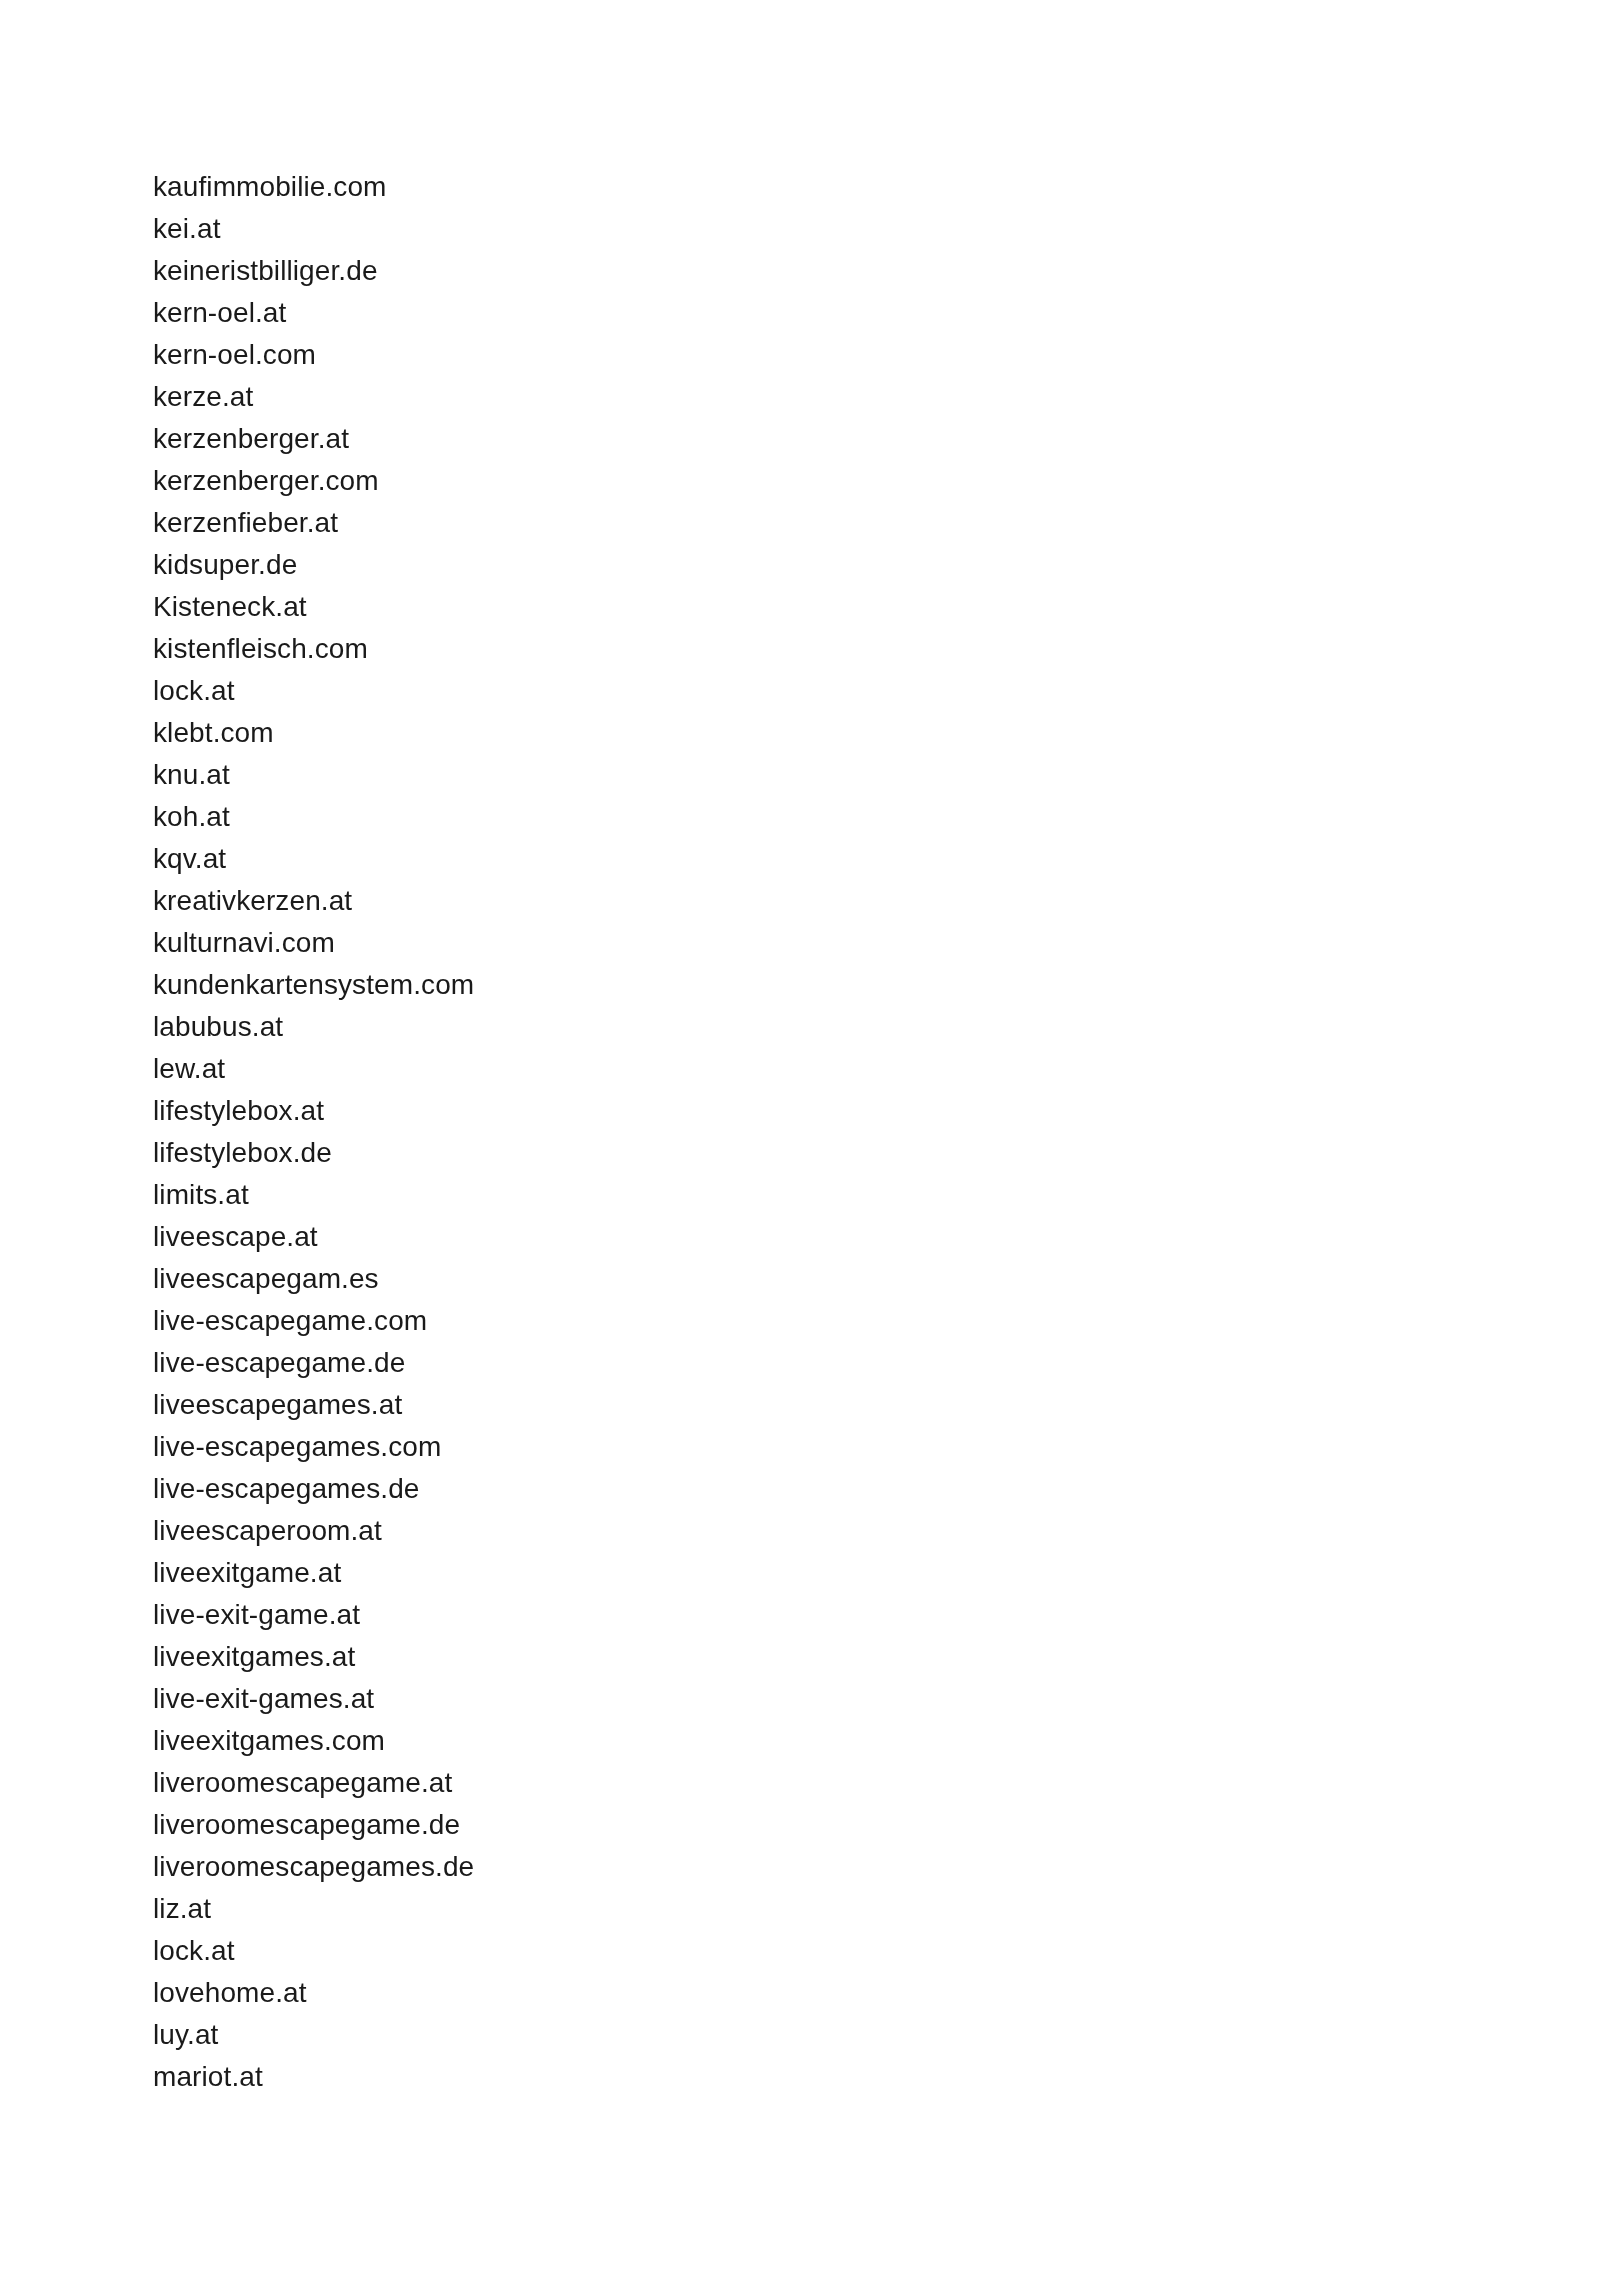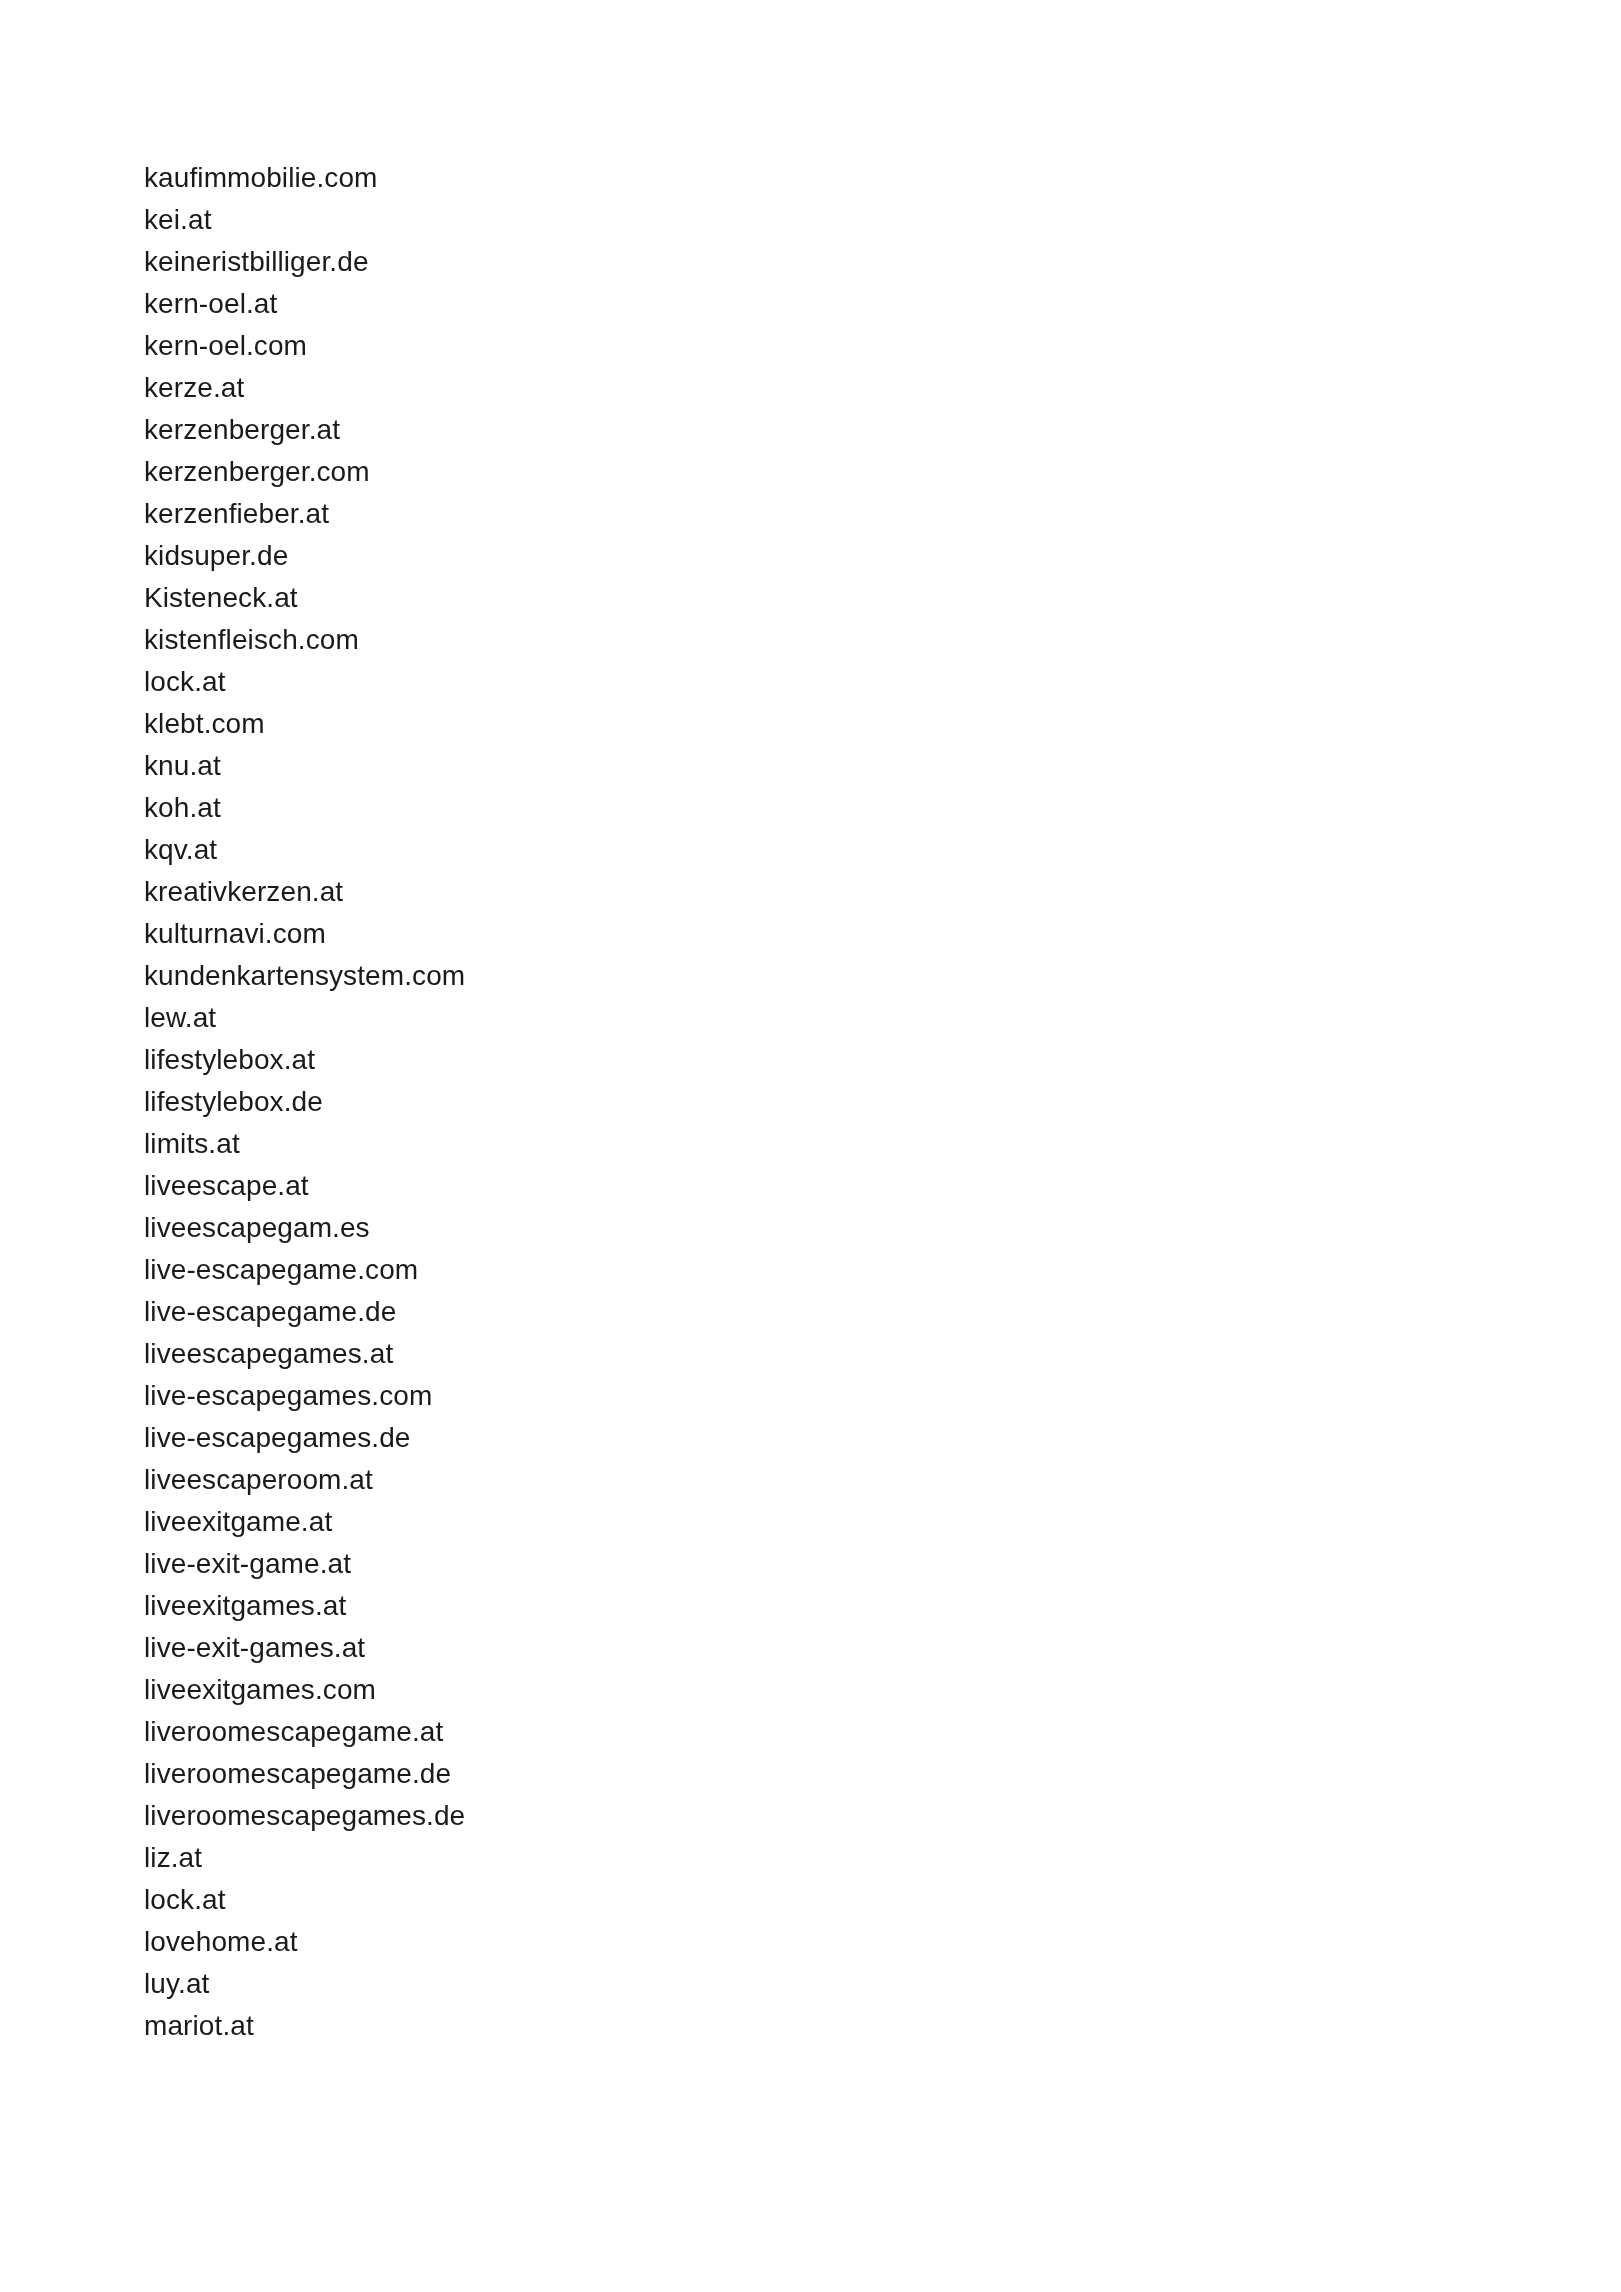--- a/index.html
+++ b/index.html
@@ -10,21 +10,21 @@
   .page {
     position: relative;
     width: 1621px;
     height: 2293px;
     background: #ffffff;
     overflow: hidden;
     font-family: "Liberation Sans", "DejaVu Sans", sans-serif;
   }
   .domain-list {
     list-style: none;
-    margin: 0;
+    margin: 9px;
     padding: 157px 0 0 144px;
   }
   .domain-item {
     font-size: 28px;
     line-height: 42px;
     color: #1a1a1a;
     letter-spacing: 0.1px;
     white-space: nowrap;
   }
 </style>
@@ -46,20 +46,21 @@
       <li class="domain-item">Kisteneck.at</li>
       <li class="domain-item">kistenfleisch.com</li>
       <li class="domain-item">lock.at</li>
       <li class="domain-item">klebt.com</li>
       <li class="domain-item">knu.at</li>
       <li class="domain-item">koh.at</li>
       <li class="domain-item">kqv.at</li>
       <li class="domain-item">kreativkerzen.at</li>
       <li class="domain-item">kulturnavi.com</li>
       <li class="domain-item">kundenkartensystem.com</li>
+      <li class="domain-item">labubus.at</li>
       <li class="domain-item">lew.at</li>
       <li class="domain-item">lifestylebox.at</li>
       <li class="domain-item">lifestylebox.de</li>
       <li class="domain-item">limits.at</li>
       <li class="domain-item">liveescape.at</li>
       <li class="domain-item">liveescapegam.es</li>
       <li class="domain-item">live-escapegame.com</li>
       <li class="domain-item">live-escapegame.de</li>
       <li class="domain-item">liveescapegames.at</li>
       <li class="domain-item">live-escapegames.com</li>

